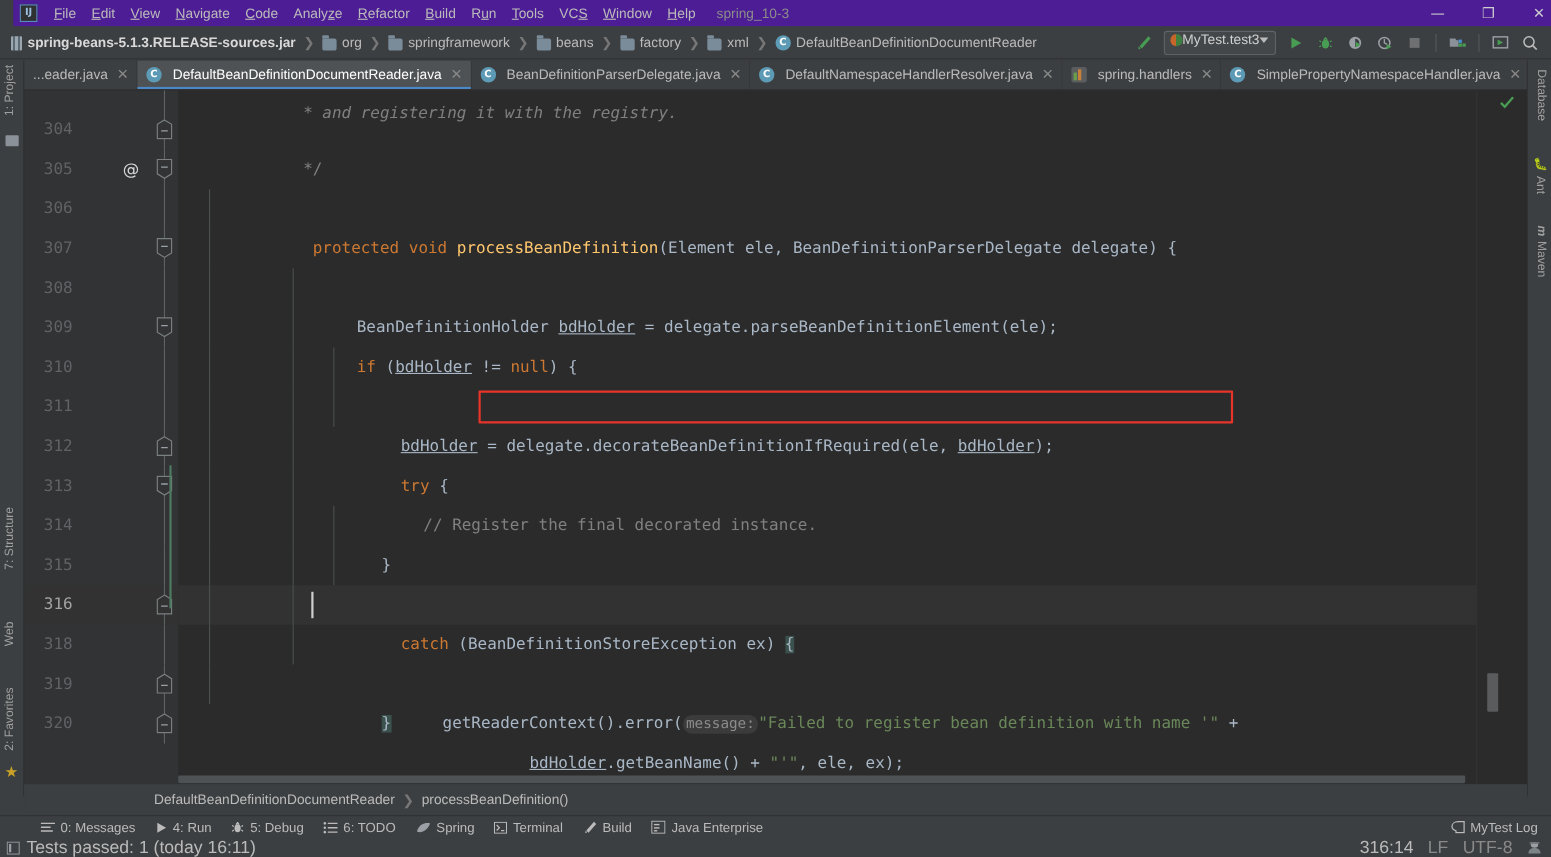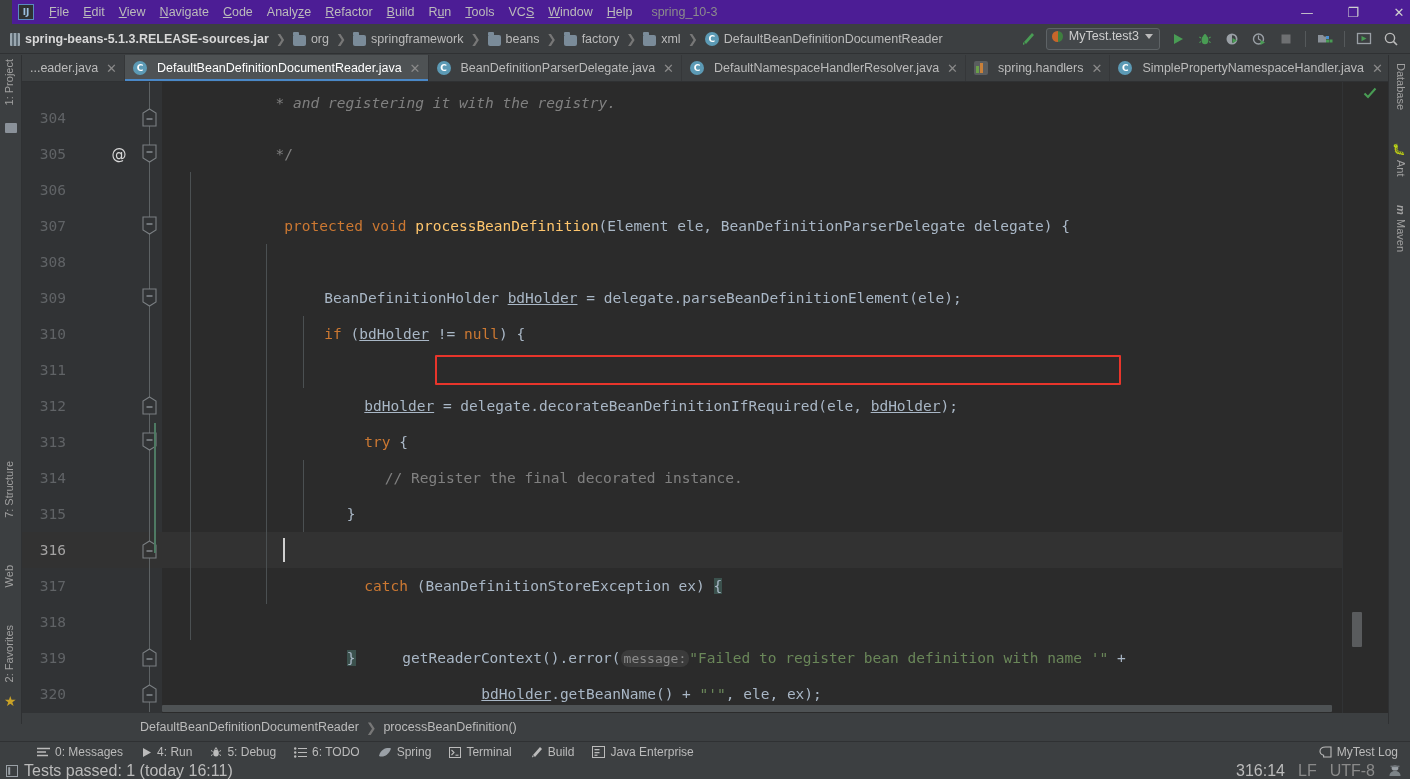--- a/index.html
+++ b/index.html
@@ -63,21 +63,21 @@
     width: 14px; height: 14px; border-radius: 50%; background: #5c9ab5; color: #fff;
     font-size: 9px; line-height: 14px; text-align: center; font-weight: bold;
     font-family: "DejaVu Sans", sans-serif;
   }
   .toolright { display: flex; align-items: center; padding-right: 6px; gap: 1px; }
   .tbtn {
     width: 26px; height: 24px; display: flex; align-items: center; justify-content: center;
     border-radius: 2px;
   }
   .runcfg {
-    display: flex; align-items: center; gap: 6px; height: 22px;
+    display: flex; align-items: center; gap: 0; height: 22px;
     border: 1px solid #5e6366; border-radius: 3px; padding: 0 6px 5px 5px;
     background: #43474a; color: #cfcfcf; font-size: 12.5px; margin: 0 4px;
   }
   .cfg-ico {
     width: 11px; height: 11px; border-radius: 50%;
     background: linear-gradient(to right,#c7662b 0 50%,#3f7f3f 50% 100%);
   }
   .caret { width:0;height:0;border-left:4px solid transparent;border-right:4px solid transparent;border-top:5px solid #bbb; }
   .tb-sep { width:1px; height:16px; background:#55595b; margin:0 5px; }
 
@@ -538,24 +538,20 @@
           <span class="lnum">316</span>
           <div class="fold-line"></div>
           <div class="fold-mark">
             <svg width="15" height="19" viewBox="0 0 15 19">
                 <path d="M7.5 1 L14 5 V18 H1 V5 Z" fill="#323232" stroke="#7a7f82" stroke-width="1.1"></path>
                 <path d="M4.5 11 h6" stroke="#9aa0a6" stroke-width="1.2"></path>
               </svg>
           </div>
         </div>
         <div class="grow">
-          <span class="lnum">317</span>
-          <div class="fold-line"></div>
-        </div>
-        <div class="grow">
           <span class="lnum">318</span>
           <div class="fold-line"></div>
         </div>
         <div class="grow">
           <span class="lnum">319</span>
           <div class="fold-line"></div>
           <div class="fold-mark">
             <svg width="15" height="19" viewBox="0 0 15 19">
                 <path d="M7.5 1 L14 5 V18 H1 V5 Z" fill="#313335" stroke="#7a7f82" stroke-width="1.1"></path>
                 <path d="M4.5 11 h6" stroke="#9aa0a6" stroke-width="1.2"></path>

